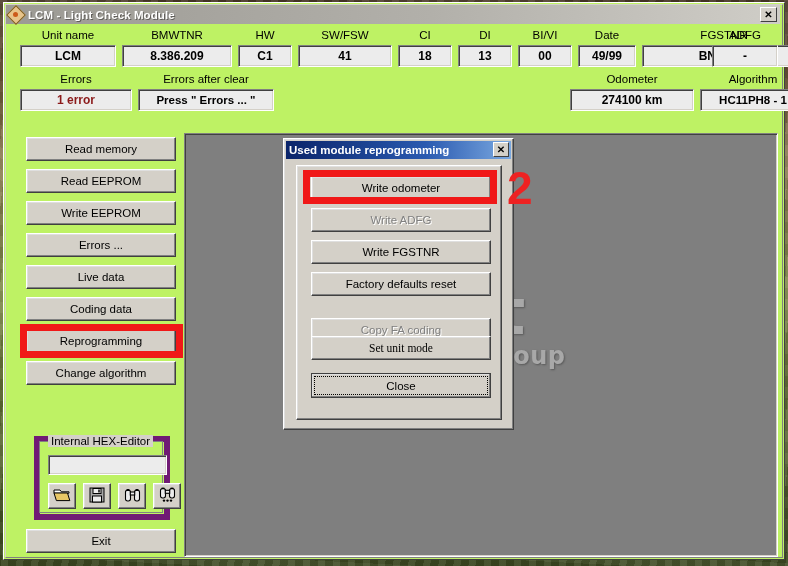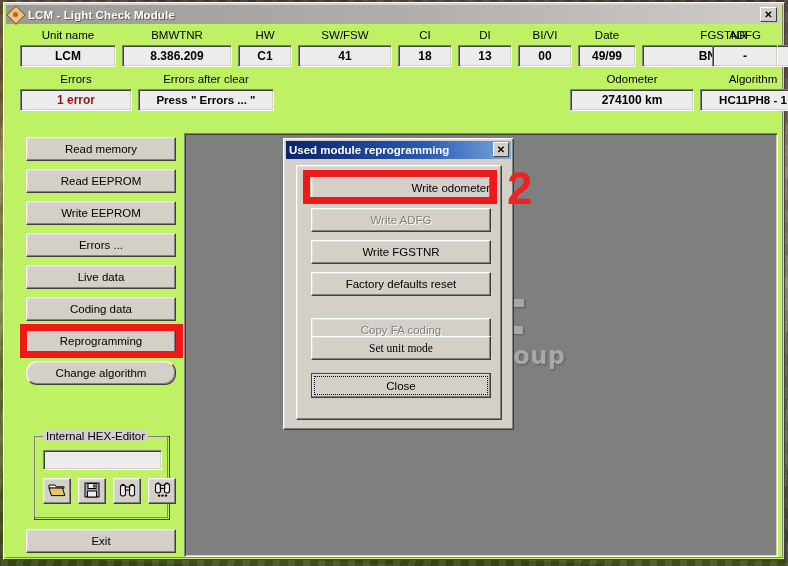--- a/index.html
+++ b/index.html
@@ -154,21 +154,21 @@
     position: absolute;
     color: #ee2222;
     font-weight: bold;
     font-family: "Liberation Sans", sans-serif;
     line-height: 1;
   }
 
   
   #hex-group {
     position: absolute; left: 22px; top: 303px; width: 136px; height: 84px;
-    border: 1px solid #701a75;
+    border: 6px solid #701a75;
     box-sizing: border-box;
   }
   #hex-group-inner{
     position:absolute; inset:0;
     border:1px solid #808080;
     margin:-1px 1px 1px -1px;
     box-sizing:border-box;
   }
   #hex-group-title {
     position: absolute; left: 8px; top: -7px;
@@ -341,21 +341,21 @@
       </div>
     <div class="w-btn side-btn" style="top:132px;">
         <span>Live data</span>
       </div>
     <div class="w-btn side-btn" style="top:164px;">
         <span>Coding data</span>
       </div>
     <div class="w-btn side-btn" style="top:196px;">
         <span>Reprogramming</span>
       </div>
-    <div class="w-btn side-btn" style="top:228px;border-radius:11px;">
+    <div class="w-btn side-btn" style="top:228px;">
         <span>Change algorithm</span>
       </div>
 
     <div class="redbox" style="left:8px; top:191px; width:163px; height:34px;"></div>
 
     <div id="hex-group">
       <div id="hex-group-inner"></div>
       <div id="hex-group-title">Internal HEX-Editor</div>
       <div id="hex-input" class="sunken-panel"></div>
 
@@ -418,21 +418,21 @@
     </div>
   </div>
 
   <div id="dialog">
     <div id="dialog-titlebar">
       <span id="dialog-title">Used module reprogramming</span>
       <div id="dialog-close">✕</div>
     </div>
 
     <div id="dialog-body" class="raised-panel">
-      <div class="w-btn dlg-btn" style="top:10px;justify-content:flex-end;">
+      <div class="w-btn dlg-btn" style="top:10px;">
         <span>Write odometer</span>
       </div>
       <div class="w-btn dlg-btn disabled" style="top:42px;">
         <span>Write ADFG</span>
       </div>
       <div class="w-btn dlg-btn" style="top:74px;">
         <span>Write FGSTNR</span>
       </div>
       <div class="w-btn dlg-btn" style="top:106px;">
         <span>Factory defaults reset</span>

